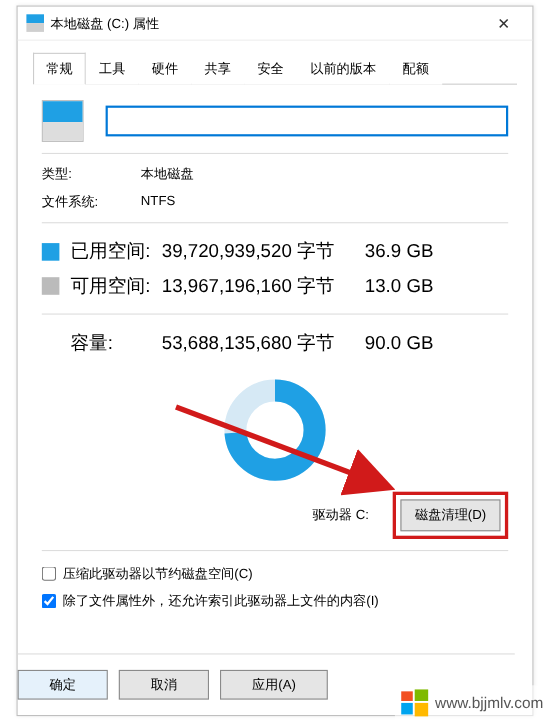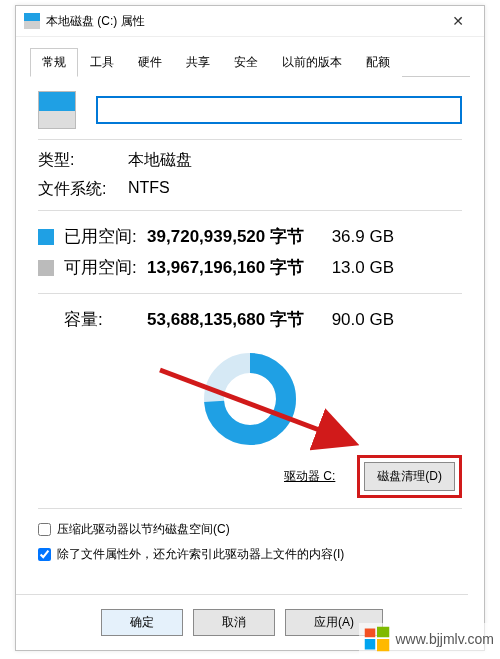--- a/index.html
+++ b/index.html
@@ -90,21 +90,21 @@
 
   hr.sep {
     border: none;
     border-top: 1px solid #ddd;
     margin: 10px 0;
   }
 
   .info-row {
     display: flex;
     margin: 8px 0;
-    font-size: 16px;
+    font-size: 12px;
   }
   .info-row .label { width: 90px; }
   .info-row .value { flex: 1; }
 
   .space-table {
     margin-top: 4px;
   }
   .space-row {
     display: flex;
     align-items: center;
@@ -113,36 +113,35 @@
   }
   .swatch {
     width: 16px; height: 16px;
     margin-right: 10px;
     flex-shrink: 0;
   }
   .swatch.blue { background: #1fa0e4; }
   .swatch.grey { background: #bbb; }
   .swatch.none { visibility: hidden; }
   .sp-label { width: 80px; text-align: left; }
-  .sp-bytes { width: 160px; text-align: right; padding-right: 20px; font-weight: bold; }
+  .sp-bytes { width: 160px; text-align: right; padding-right: 20px; }
   .sp-gb    { width: 70px; text-align: right; }
 
   .donut-area {
     display: flex;
     justify-content: center;
     margin: 14px 0 6px 0;
   }
 
   .drive-line {
     display: flex;
     align-items: center;
     justify-content: flex-end;
     gap: 22px;
     margin: 6px 0 8px 0;
-    text-decoration: underline;
   }
   .cleanup-btn {
     padding: 5px 12px;
     border: 1px solid #8a8a8a;
     background: #e5e5e5;
     font-size: 12px;
     font-family: inherit;
   }
 
   .red-highlight-box {
@@ -164,21 +163,21 @@
   .check-row input { margin:0; }
 
   .footer {
     position: absolute;
     bottom: 14px;
     left: 0;
     right: 16px;
     border-top: 1px solid #ddd;
     padding: 14px 0 0 0;
     display: flex;
-    justify-content: center;
+    justify-content: flex-start;
     gap: 10px;
   }
   .footer button {
     padding: 4px 28px;
     border: 1px solid #8a8a8a;
     font-size: 12px;
     font-family: inherit;
   }
   .btn-ok { background: #e5f1fb; border-color: #0078d7; border-width: 2px; padding: 3px 28px; }
   .btn-std { background: #e5e5e5; }

